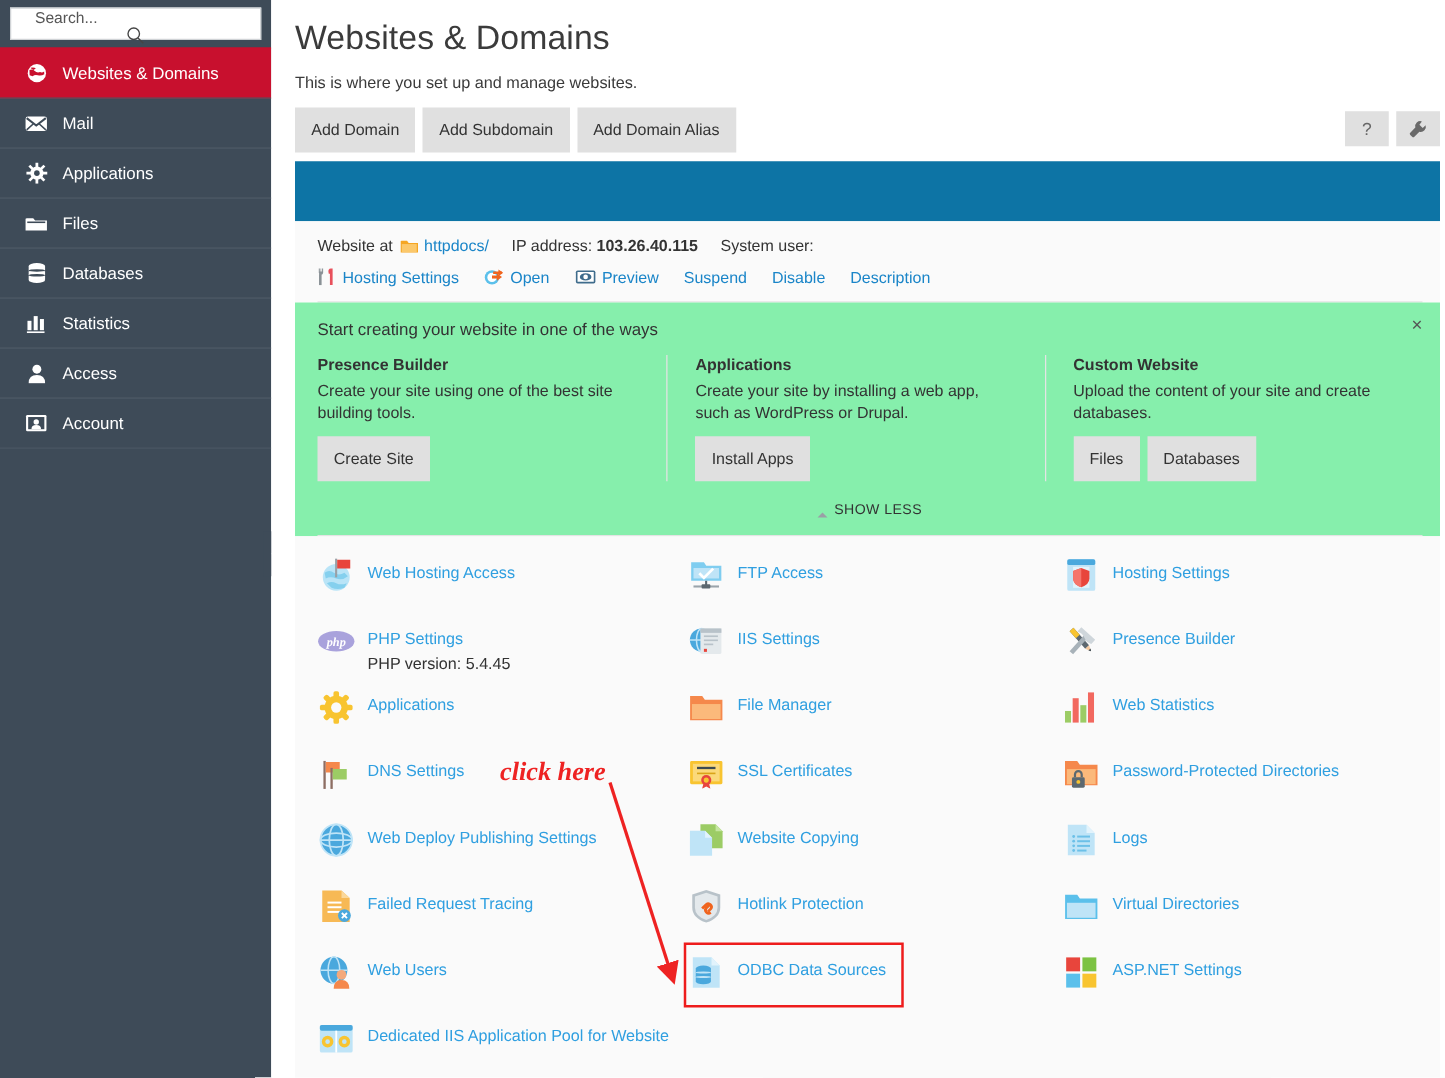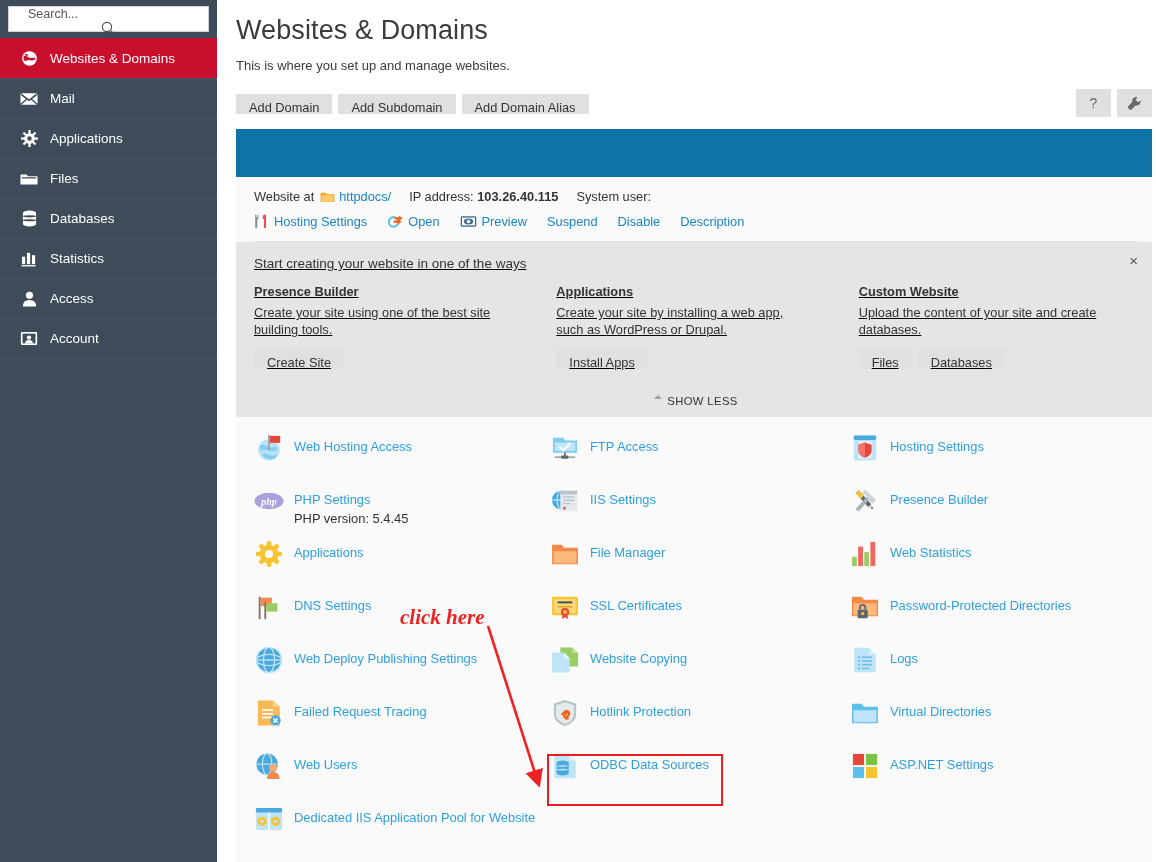--- a/index.html
+++ b/index.html
@@ -87,21 +87,21 @@
     font-size: 13px; color: #3b3b3b;
     margin-top: 12px;
   }
   .toolbar {
     margin-top: 16px; height: 30px;
     display: flex; align-items: center;
     position: relative;
   }
   .btn {
     background: #e0e0e0; border: 0;
-    height: 20px; padding: 0 13px;
+    height: 36px; padding: 0 13px;
     font-family: "Liberation Sans", sans-serif;
     font-size: 12.8px; color: #333;
     cursor: pointer; margin-right: 6px;
     line-height: 28px;
   }
   .toolbar-right { position: absolute; right: 4px; top: 0; display: flex; }
   .icon-btn {
     width: 35px; height: 28px; background: #e0e0e0; border: 0;
     margin-left: 6px; cursor: pointer;
     display: flex; align-items: center; justify-content: center;
@@ -131,21 +131,21 @@
     display: flex; align-items: center;
     font-size: 12.8px;
     padding: 10px 0 12px 18px;
   }
   .site-row2 .act { display: flex; align-items: center; margin-right: 20px; }
   .site-row2 .act .ic { margin-right: 5px; display:flex; align-items:center; }
 
   .hr { height: 1px; background: #e4e4e4; margin: 0 18px; }
 
   
-  #promo { width: 920px; background: #e5e5e5; position: relative; text-decoration: underline; }
+  #promo { width: 920px; background: #86efac; position: relative; }
   #promo-title {
     font-size: 13.5px; color: #333;
     padding: 14px 0 0 18px;
   }
   #promo-close {
     position: absolute; right: 18px; top: 11px;
     font-size: 15px; color: #555; cursor: pointer;
     line-height: 1; font-family: "Liberation Sans", sans-serif;
   }
   #promo-cols { display: flex; padding: 13px 18px 0 18px; }
@@ -158,21 +158,21 @@
   .promo-h { font-size: 12.8px; font-weight: bold; color: #333; margin-bottom: 5px; }
   .promo-p { font-size: 12.8px; color: #333; line-height: 17px; min-height: 34px; }
   .promo-btns { margin-top: 11px; display: flex; }
   .show-less-row {
     margin: 16px 18px 0 18px;
     text-align: center; padding-bottom: 9px;
     border-bottom: 1px solid #e4e4e4;
   }
   #show-less {
     font-size: 11.3px; color: #333; letter-spacing: .35px;
-    cursor: pointer; display: inline-flex; align-items: flex-start;
+    cursor: pointer; display: inline-flex; align-items: flex-end;
   }
   #show-less .chev {
     width: 0; height: 0; margin-right: 5px;
     border-left: 4px solid transparent;
     border-right: 4px solid transparent;
     border-bottom: 4px solid #9aa0a6;
   }
 
   
   #grid-wrap { width: 920px; background: #fafafa; position: relative; padding-bottom: 10px; }

